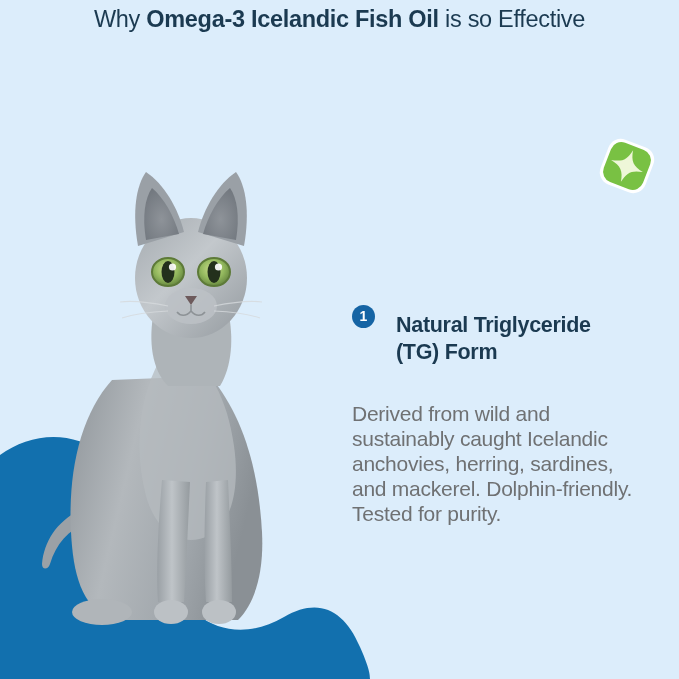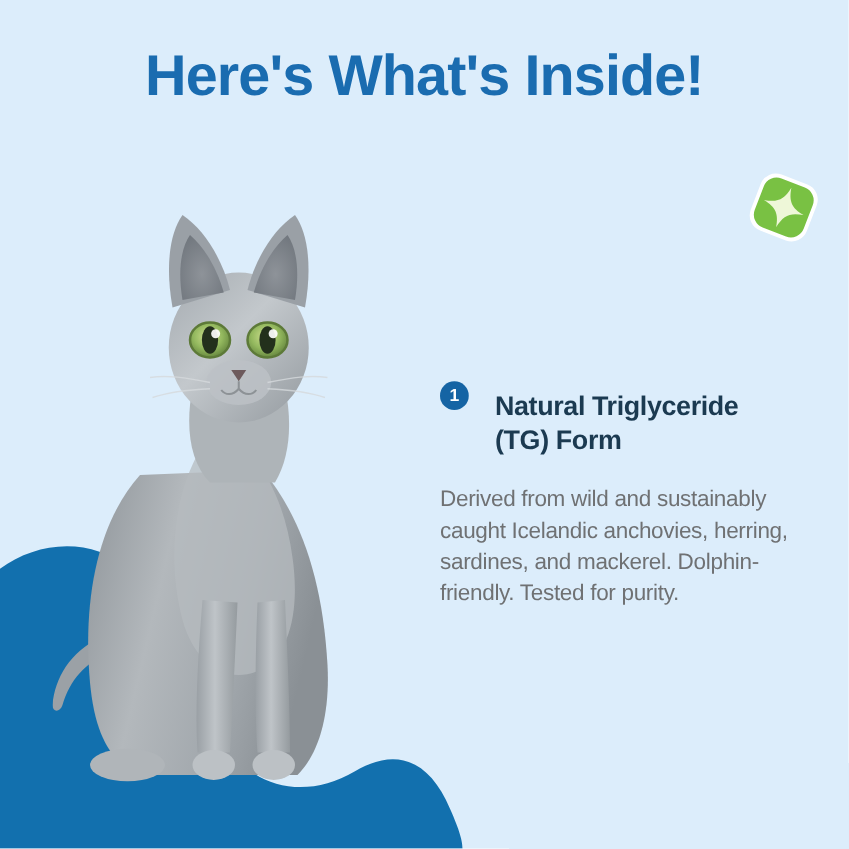--- a/index.html
+++ b/index.html
@@ -105,42 +105,42 @@
   .feature-title {
     margin: 12px;
     font-size: 21.5px;
     line-height: 27px;
     font-weight: bold;
     color: #1b3a51;
     letter-spacing: -0.3px;
     font-family: "Liberation Sans", sans-serif;
   }
   .feature-body {
-    margin: 9px 0 0 0;
-    font-size: 18px;
+    margin: 23px 0 0 0;
+    font-size: 21px;
     line-height: 25px;
     color: #6f7173;
     letter-spacing: -0.25px;
     font-weight: normal;
     font-family: "Liberation Sans", sans-serif;
   }
 </style>
 </head>
 <body>
 
 <div id="stage" style="background: rgb(220, 237, 251);">
 
   <svg class="wave-layer" viewBox="0 0 679 320" preserveAspectRatio="none">
     <path id="wave-path" d="M0,96 C30,74 72,70 104,96 C140,126 152,172 168,214
              C188,266 236,286 284,258 C318,238 344,250 360,288
              C368,306 370,314 370,320 L0,320 Z" fill="#1270ae"></path>
   </svg>
 
   <div class="header">
-    <h1 class="main-title" style="color: rgb(26, 108, 176);">Here's What's Inside!</h1>
+    <p class="sub-title" style="color: rgb(27, 58, 81);"><span>Why </span><span class="strong">Omega-3 Icelandic Fish Oil</span><span> is so Effective</span></p>
   </div>
 
   <svg class="badge-sparkle" viewBox="0 0 70 70">
     <g transform="rotate(21 35 35)">
       <rect x="11" y="11" width="48" height="48" rx="13" ry="13" fill="#ffffff"></rect>
       <rect x="14" y="14" width="42" height="42" rx="11" ry="11" fill="#79c143"></rect>
       <path d="M35 18 C37 29 41 33 52 35 C41 37 37 41 35 52
                C33 41 29 37 18 35 C29 33 33 29 35 18 Z" fill="#eef7d8"></path>
     </g>
   </svg>

